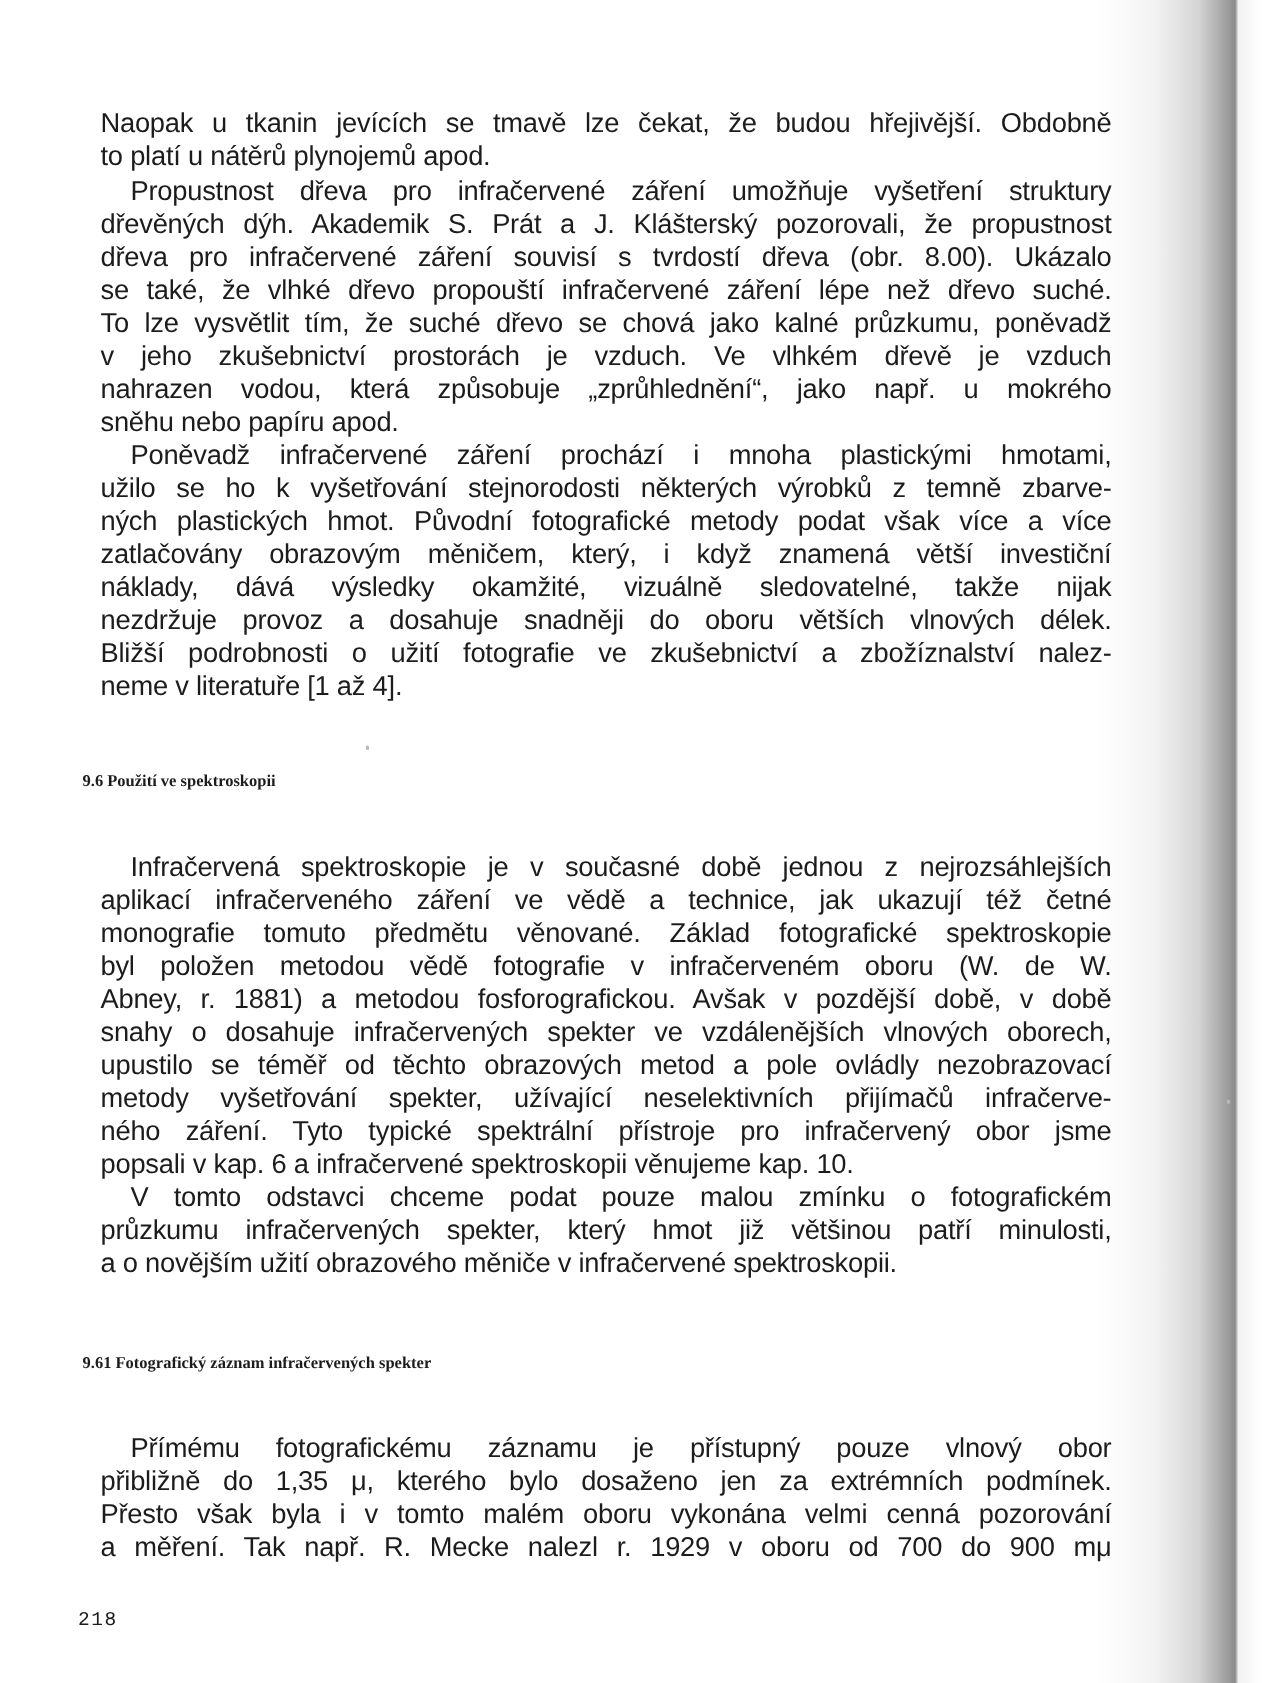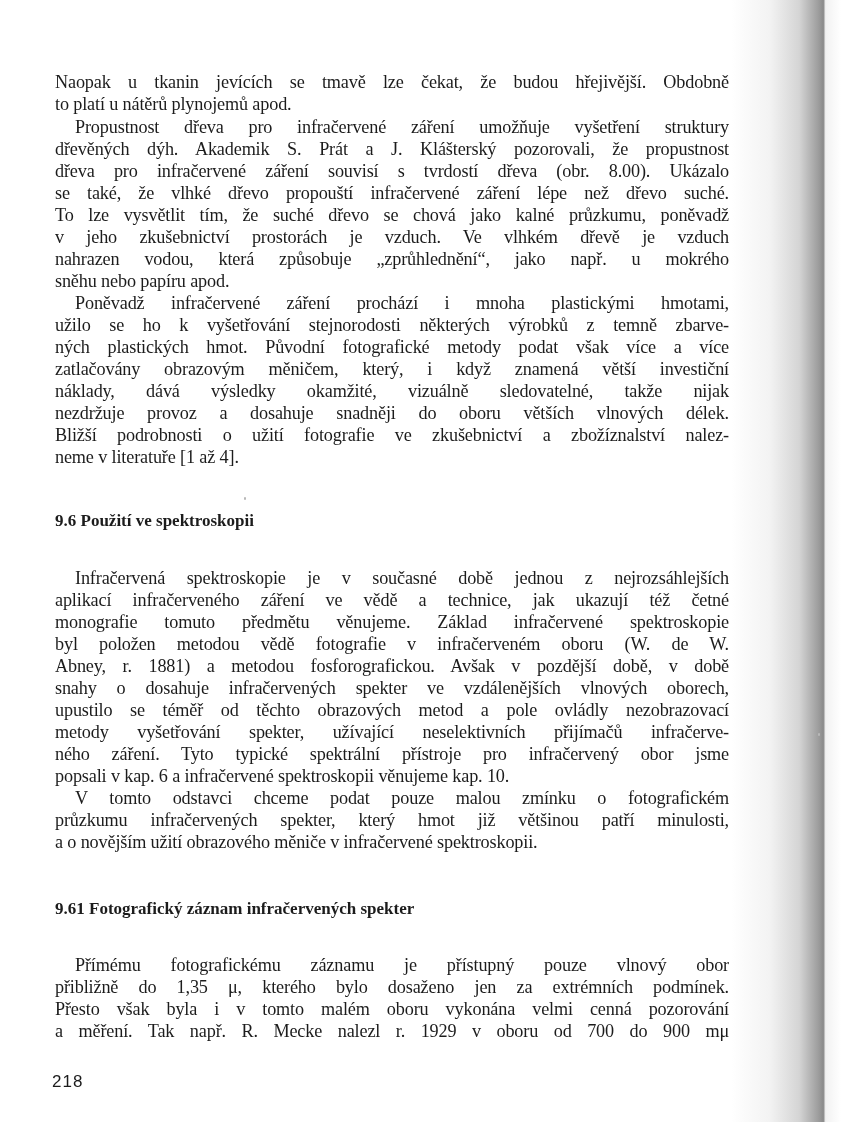--- a/index.html
+++ b/index.html
@@ -18,38 +18,38 @@
       rgba(150,150,150,0.95) 80%,
       #8a8a8a 84%,
       #f2f2f2 86%,
       #ffffff 100%);
     pointer-events: none;
   }
   .page {
     position: absolute; left: 55px; top: 0; width: 674px;
   }
   .line {
-    position: absolute; left: 0; width: 674px; height: 22px;
+    position: absolute; left: 12px; width: 674px; height: 22px;
     font-size: 15.6px; line-height: 22px;
     text-align: justify; text-align-last: justify;
     white-space: nowrap; letter-spacing: -0.15px;
-    font-family: Liberation Serif, serif;
+    font-family: Liberation Sans, sans-serif;
     font-size: 18.2px;
   }
   .line.last { text-align-last: left; }
   .line.indent { padding-left: 20px; width: 654px; }
   .heading {
     position: absolute; left: 0; height: 22px; line-height: 22px;
     font-family: "Liberation Serif", "DejaVu Serif", serif;
-    font-weight: bold; font-size: 17px; white-space: nowrap;
+    font-weight: bold; font-size: 11px; white-space: nowrap;
   }
   .pagenum {
     position: absolute; left: 52px; top: 1072px;
-    font-family: Liberation Sans, sans-serif;
-    font-size: 17px; letter-spacing: 1px;
+    font-family: Liberation Mono, monospace;
+    font-size: 13px; letter-spacing: 1px;
   }
   .speck { position: absolute; width: 2px; height: 3px; background: #b8b8b8; border-radius: 1px; }
 </style>
 </head>
 <body>
 
 <div class="edge"></div>
 
 <div class="page">
 
@@ -71,21 +71,21 @@
   <div class="line" style="top:358px">zatlačovány obrazovým měničem, který, i když znamená větší investiční</div>
   <div class="line" style="top:380px">náklady, dává výsledky okamžité, vizuálně sledovatelné, takže nijak</div>
   <div class="line" style="top:402px">nezdržuje provoz a dosahuje snadněji do oboru větších vlnových délek.</div>
   <div class="line" style="top:424px">Bližší podrobnosti o užití fotografie ve zkušebnictví a zbožíznalství nalez-</div>
   <div class="line last" style="top:446px">neme v literatuře [1 až 4].</div>
 
   <div class="heading" style="top:510px">9.6  Použití ve spektroskopii</div>
 
   <div class="line indent" style="top:567px">Infračervená spektroskopie je v současné době jednou z nejrozsáhlejších</div>
   <div class="line" style="top:589px">aplikací infračerveného záření ve vědě a technice, jak ukazují též četné</div>
-  <div class="line" style="top:611px">monografie tomuto předmětu věnujeme. Základ infračervené spektroskopie</div>
+  <div class="line" style="top:611px">monografie tomuto předmětu věnované. Základ fotografické spektroskopie</div>
   <div class="line" style="top:633px">byl položen metodou vědě fotografie v infračerveném oboru (W. de W.</div>
   <div class="line" style="top:655px">Abney, r. 1881) a metodou fosforografickou. Avšak v pozdější době, v době</div>
   <div class="line" style="top:677px">snahy o dosahuje infračervených spekter ve vzdálenějších vlnových oborech,</div>
   <div class="line" style="top:699px">upustilo se téměř od těchto obrazových metod a pole ovládly nezobrazovací</div>
   <div class="line" style="top:721px">metody vyšetřování spekter, užívající neselektivních přijímačů infračerve-</div>
   <div class="line" style="top:743px">ného záření. Tyto typické spektrální přístroje pro infračervený obor jsme</div>
   <div class="line last" style="top:765px">popsali v kap. 6 a infračervené spektroskopii věnujeme kap. 10.</div>
 
   <div class="line indent" style="top:787px">V tomto odstavci chceme podat pouze malou zmínku o fotografickém</div>
   <div class="line" style="top:809px">průzkumu infračervených spekter, který hmot již většinou patří minulosti,</div>

